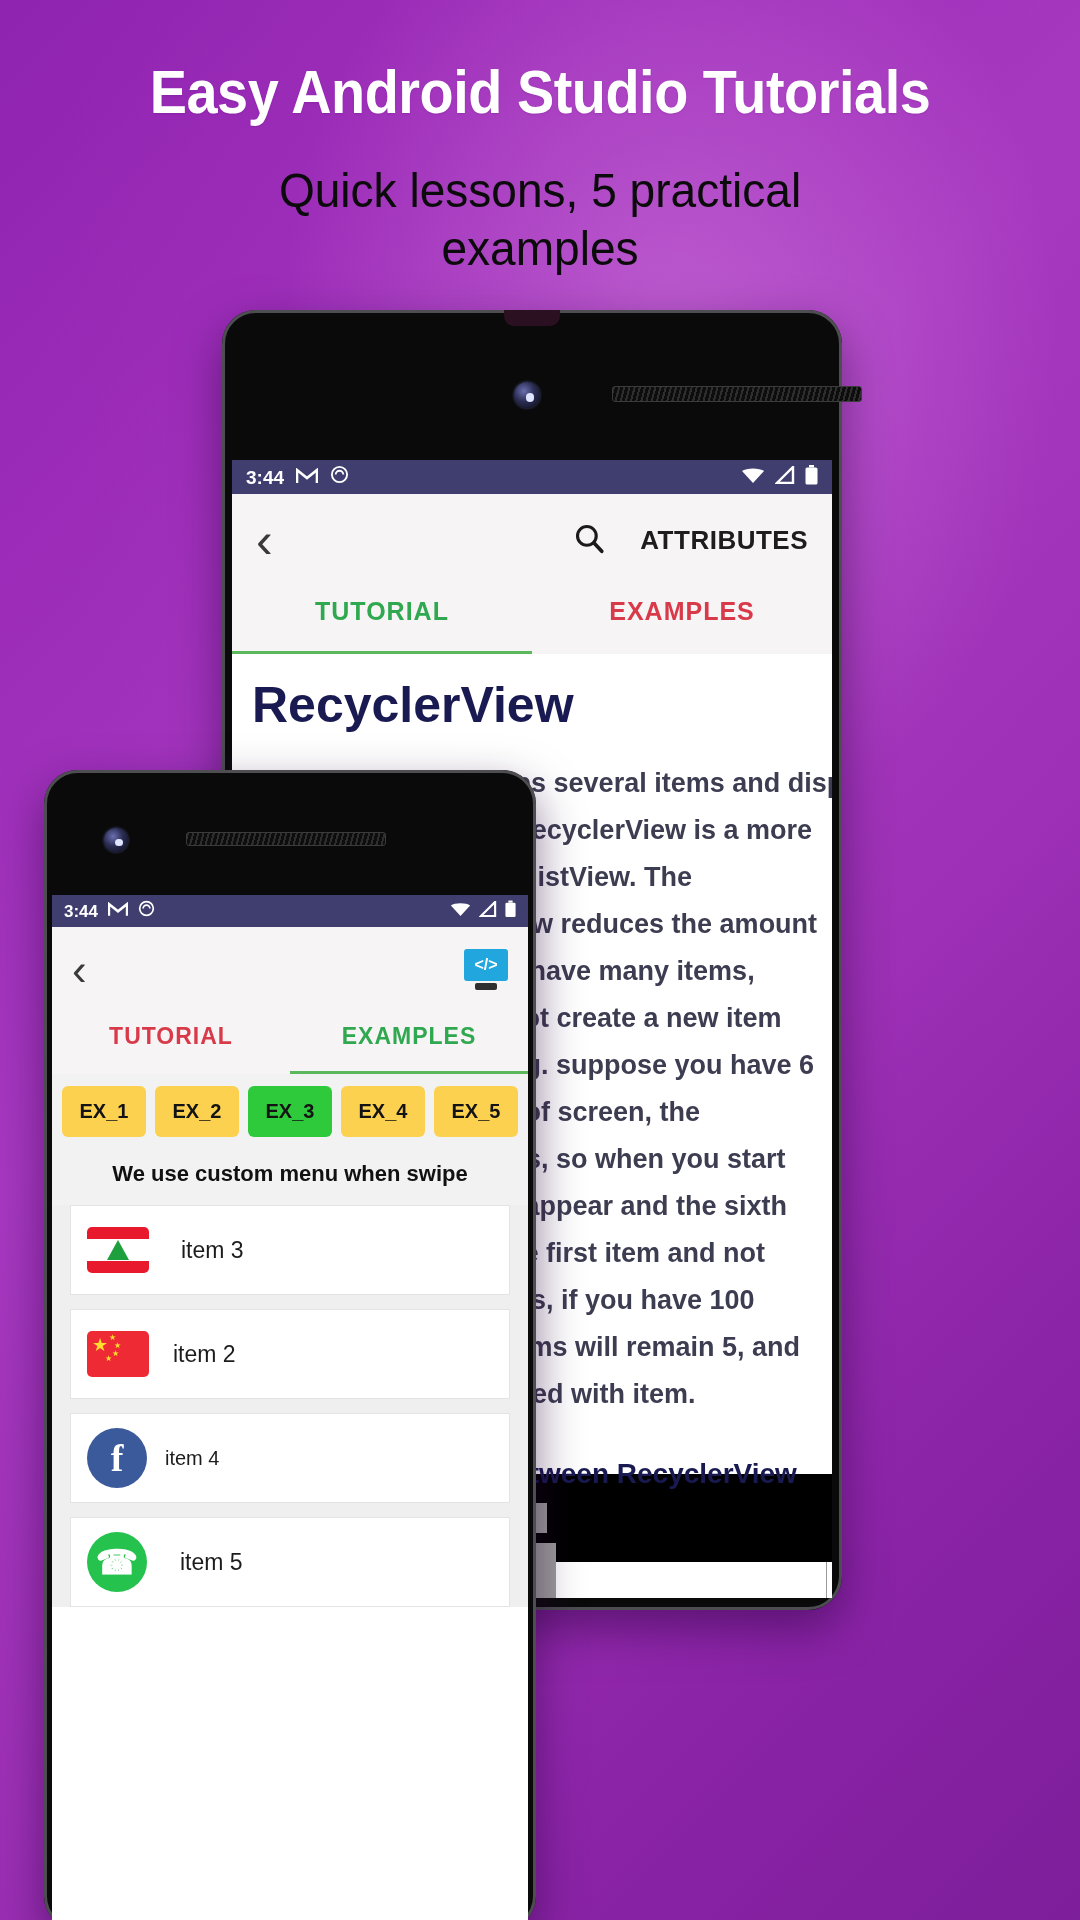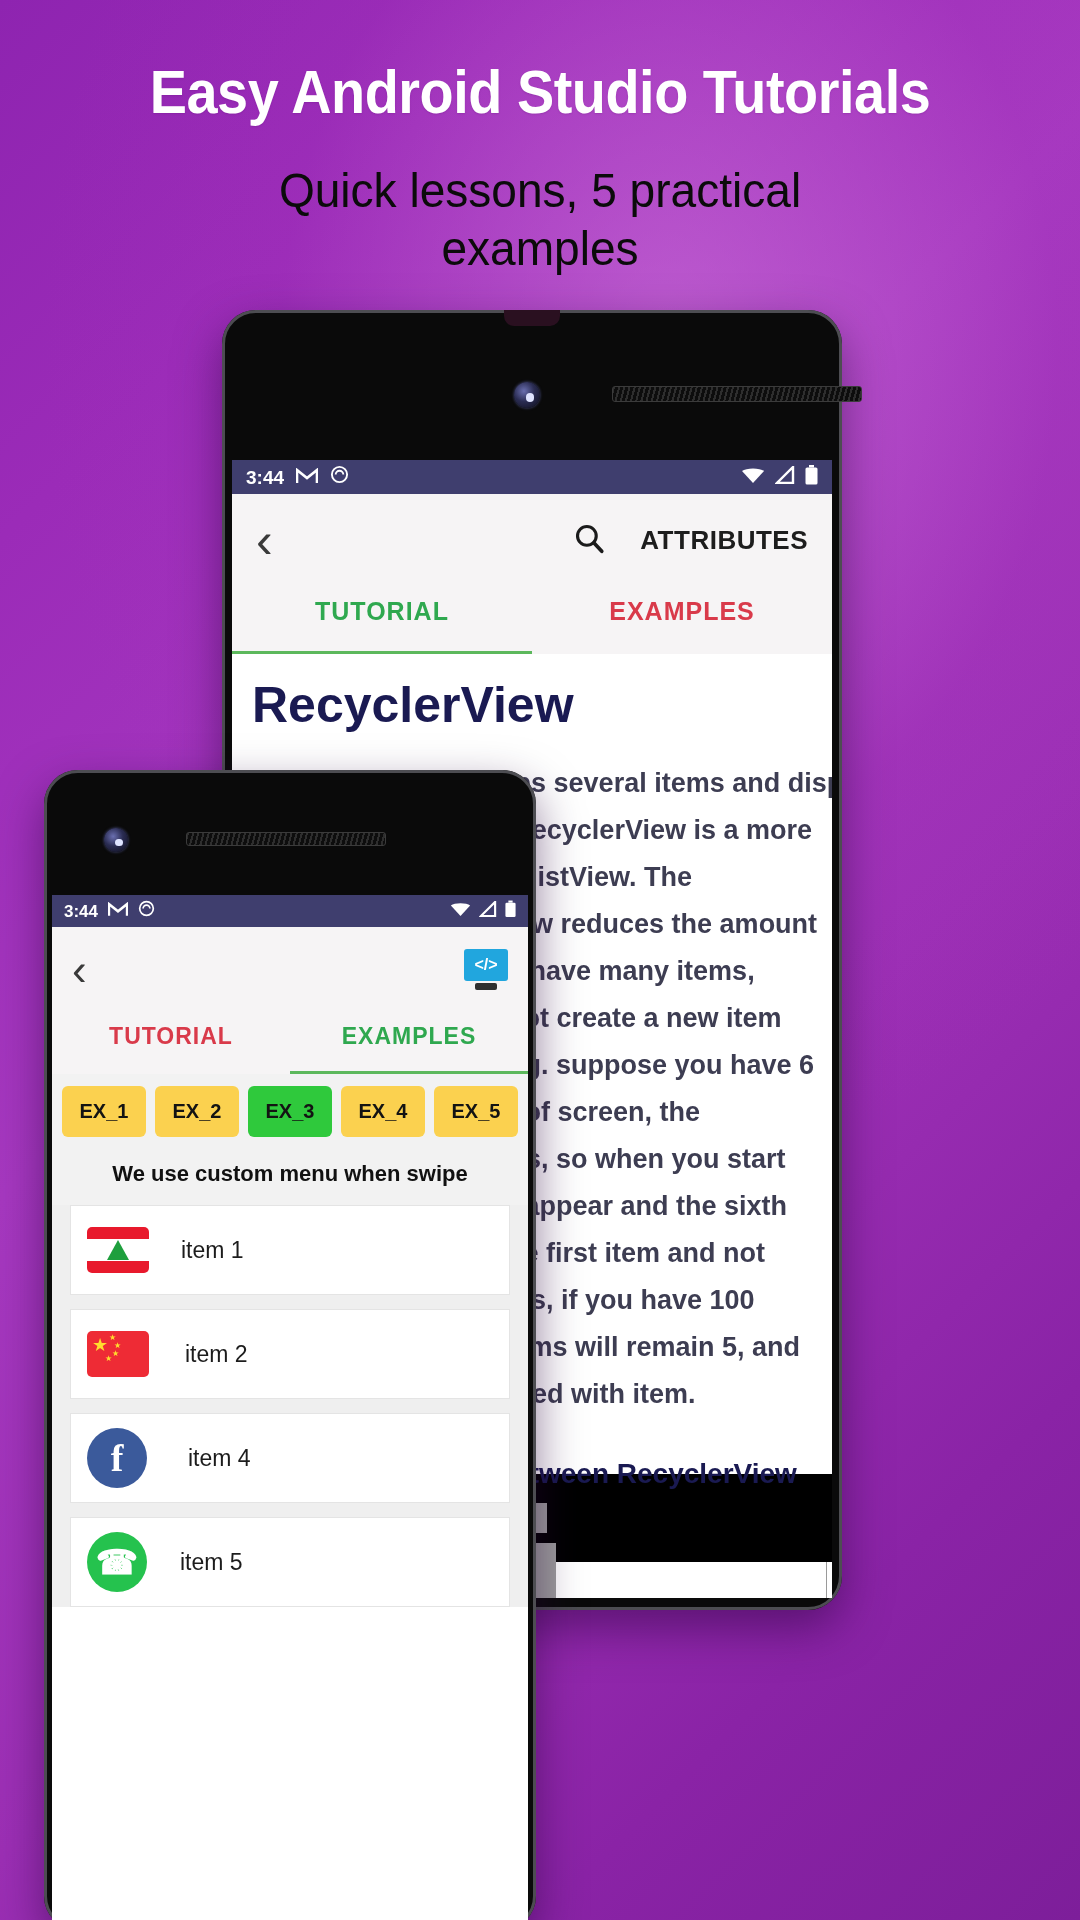--- a/index.html
+++ b/index.html
@@ -351,38 +351,38 @@
     <div class="swipe-note" style="background:#f2f2f2; font-size:22px; padding:12px 0 18px 0;">We use custom menu when swipe</div>
 
     <div class="list" style="padding:0 18px 0 18px;">
 
       <div class="list-card" style="height:90px; padding:0 16px; margin-bottom:14px;">
         <span class="flag flag-lb" style="width:62px; height:46px;">
           <span class="st" style="top:0; height:12px;"></span>
           <span class="st" style="bottom:0; height:12px;"></span>
           <span class="tree" style="top:13px;"></span>
         </span>
-        <span class="list-label" style="font-size:23px; margin-left:32px;">item 1</span>
+        <span class="list-label" style="font-size:23px; margin-left:32px;">item 3</span>
       </div>
 
       <div class="list-card" style="height:90px; padding:0 16px; margin-bottom:14px;">
         <span class="flag flag-cn" style="width:62px; height:46px;">
           <span class="bigstar" style="left:5px; top:5px; font-size:18px;">★</span>
           <span class="mini" style="left:22px; top:3px; font-size:8px;">★</span>
           <span class="mini" style="left:27px; top:11px; font-size:8px;">★</span>
           <span class="mini" style="left:25px; top:19px; font-size:8px;">★</span>
           <span class="mini" style="left:18px; top:24px; font-size:8px;">★</span>
         </span>
-        <span class="list-label" style="font-size:23px; margin-left:36px;">item 2</span>
+        <span class="list-label" style="font-size:23px; margin-left:24px;">item 2</span>
       </div>
 
 
       <div class="list-card" style="height:90px; padding:0 16px; margin-bottom:14px;">
         <span class="icon-circle fb" style="width:60px; height:60px; font-size:38px; font-family:'Liberation Serif', serif;">f</span>
-        <span class="list-label" style="font-size:23px; margin-left:41px;text-align:right;">item 4</span>
+        <span class="list-label" style="font-size:20px; margin-left:18px;text-align:right;">item 4</span>
       </div>
 
       <div class="list-card" style="height:90px; padding:0 16px;">
         <span class="icon-circle wa" style="width:60px; height:60px; font-size:34px;">☎</span>
         <span class="list-label" style="font-size:23px; margin-left:33px;">item 5</span>
       </div>
 
     </div>
   </div>
 </div>

